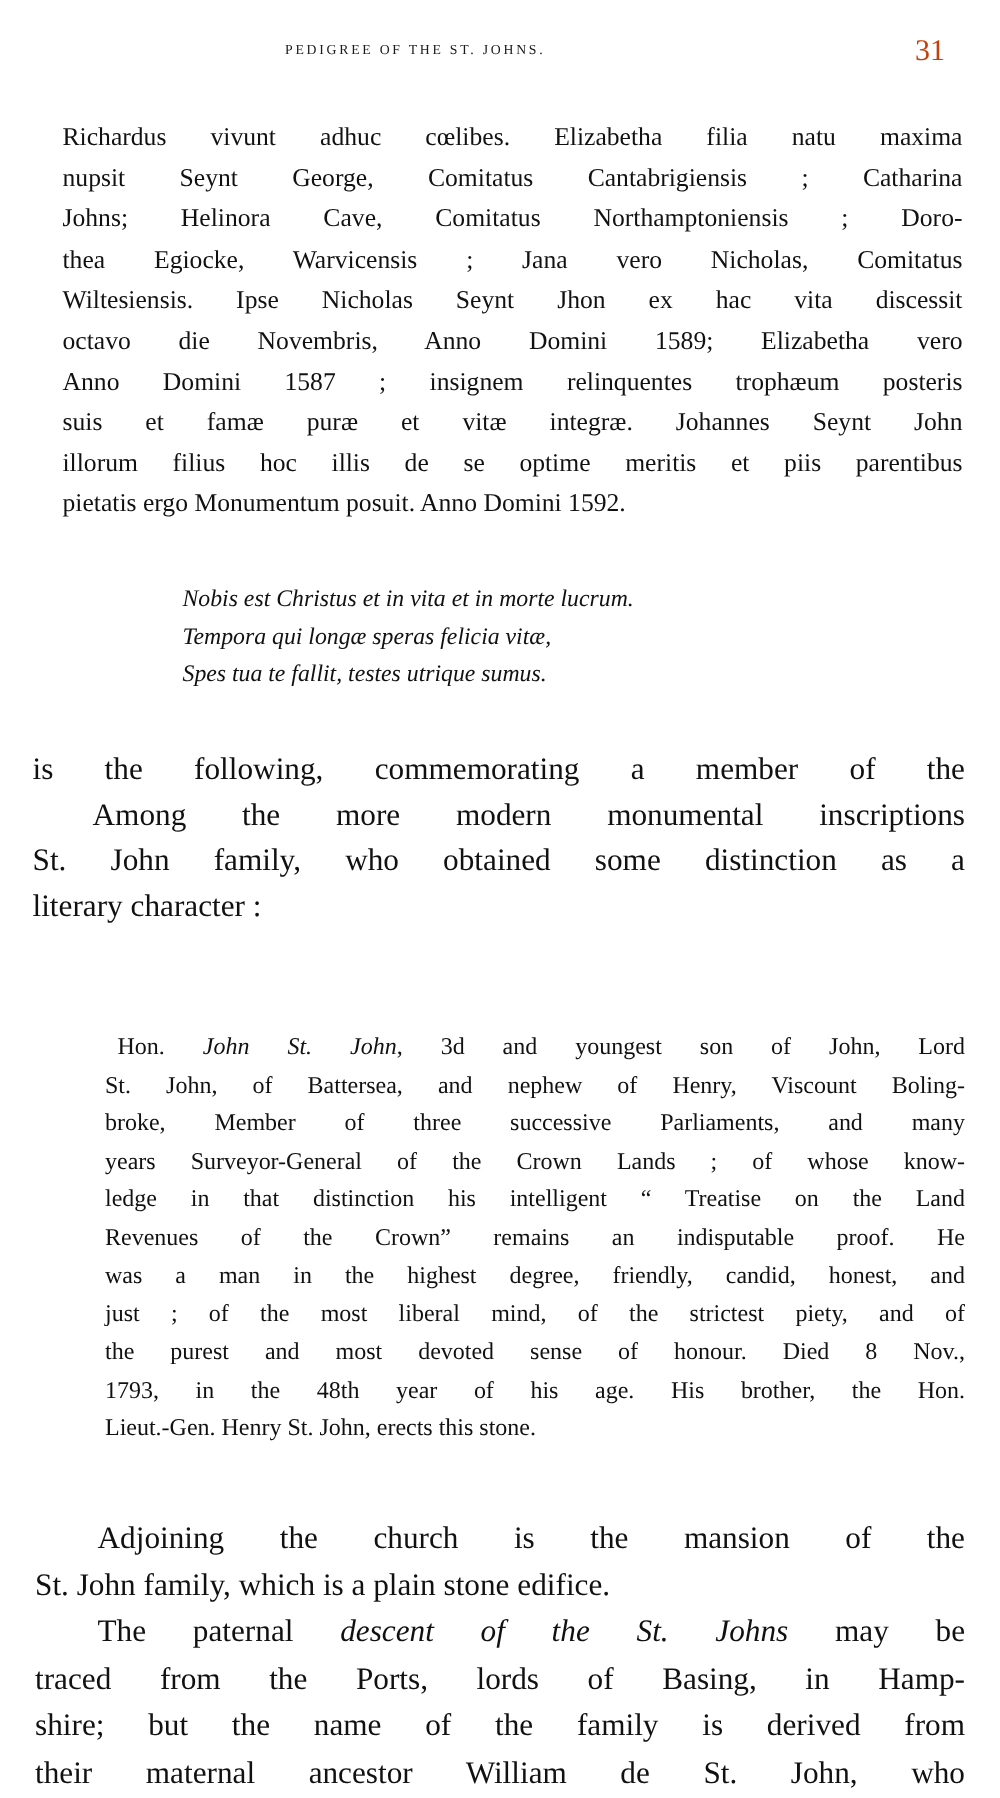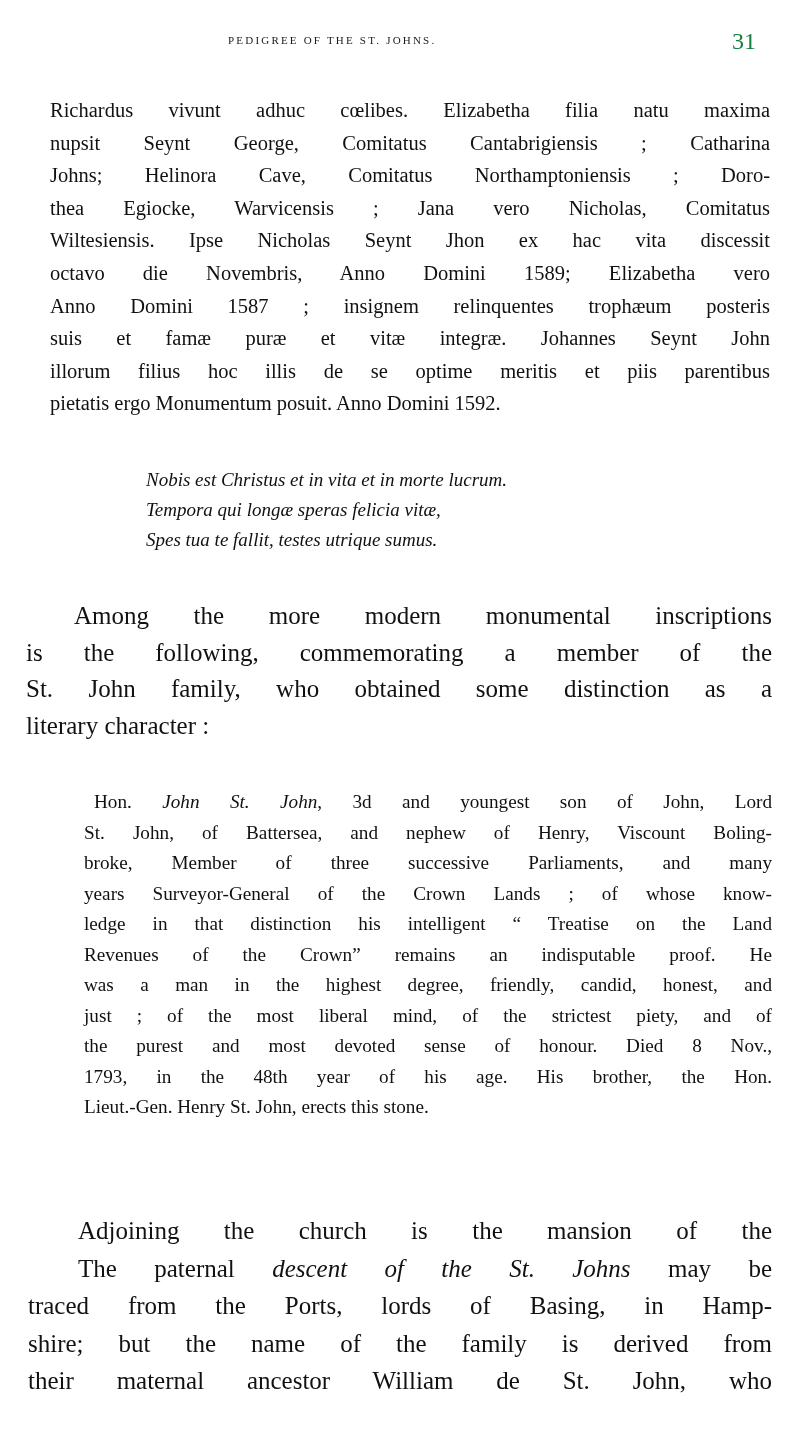--- a/index.html
+++ b/index.html
@@ -10,32 +10,32 @@
     }
     .page { position: absolute; left: 0; top: 0; width: 800px; height: 1438px; }
     .running-head {
       position: absolute; top: 26px; left: 0; width: 800px; height: 40px;
     }
     .running-title {
       position: absolute; left: 184px; top: 8px;
       font-size: 11px; letter-spacing: 2.2px; color: #1a1a1a; margin-left: 44px;
     }
     .page-number {
-      position: absolute; left: 732px; top: 2px; font-size: 24px; color: #15803d;
+      position: absolute; left: 732px; top: 2px; font-size: 24px; color: #c2410c;
     }
     .block { position: absolute; }
     .line { display: block; white-space: nowrap; text-align: justify; text-align-last: justify; }
     .line.last { text-align-last: left; }
     .latin { left: 50px; top: 94px; width: 720px; font-size: 20.5px; line-height: 32.6px; }
     .verse { left: 106px; top: 465px; width: 560px; font-size: 19px; line-height: 30px; font-style: italic; margin-left: 40px; }
     .verse .line { text-align: left; text-align-last: left; }
     .para-big { left: 26px; top: 598px; width: 746px; font-size: 25px; line-height: 36.7px; }
     .para-big .line.first { text-indent: 0; padding-left: 48px; box-sizing: border-box; }
     .inscription { left: 84px; top: 787px; width: 688px; font-size: 19.2px; line-height: 30.5px; }
-    .inscription .line.first { padding-left: 10px; box-sizing: border-box; }
+    .inscription .line.first { padding-left: 10px; box-sizing: border-box; margin-top: 36px; }
     .para-end { left: 28px; top: 1212px; width: 744px; font-size: 25px; line-height: 37.5px; }
     .para-end .indent { padding-left: 50px; box-sizing: border-box; }
     i { font-style: italic; }
   </style>
 </head>
 <body>
 
 <div class="page">
 
   <div class="running-head">
@@ -56,41 +56,42 @@
     <span class="line last">pietatis ergo Monumentum posuit.  Anno Domini 1592.</span>
   </div>
 
   <div class="block verse">
     <span class="line">Nobis est Christus et in vita et in morte lucrum.</span>
     <span class="line">Tempora qui longæ speras felicia vitæ,</span>
     <span class="line">Spes tua te fallit, testes utrique sumus.</span>
   </div>
 
   <div class="block para-big">
+    <span class="line">is the following, commemorating a member of the</span>
     <span class="line first">Among the more modern monumental inscriptions</span>
-    <span class="line">is the following, commemorating a member of the</span>
     <span class="line">St. John family, who obtained some distinction as a</span>
     <span class="line last">literary character :</span>
   </div>
 
   <div class="block inscription">
     <span class="line first"><span>Hon. </span><i>John St. John</i><span>, 3d and youngest son of John, Lord</span></span>
     <span class="line">St. John, of Battersea, and nephew of Henry, Viscount Boling-</span>
     <span class="line">broke, Member of three successive Parliaments, and many</span>
     <span class="line">years Surveyor-General of the Crown Lands ; of whose know-</span>
     <span class="line">ledge in that distinction his intelligent “ Treatise on the Land</span>
     <span class="line">Revenues of the Crown” remains an indisputable proof.  He</span>
     <span class="line">was a man in the highest degree, friendly, candid, honest, and</span>
     <span class="line">just ; of the most liberal mind, of the strictest piety, and of</span>
     <span class="line">the purest and most devoted sense of honour.  Died 8 Nov.,</span>
     <span class="line">1793, in the 48th year of his age.  His brother, the Hon.</span>
     <span class="line last">Lieut.-Gen. Henry St. John, erects this stone.</span>
   </div>
 
   <div class="block para-end">
     <span class="line indent">Adjoining the church is the mansion of the</span>
+    <span class="line last">St. John family, which is a plain stone edifice.</span>
     <span class="line indent"><span>The paternal </span><i>descent of the St. Johns</i><span> may be</span></span>
     <span class="line">traced from the Ports, lords of Basing, in Hamp-</span>
     <span class="line">shire; but the name of the family is derived from</span>
     <span class="line">their maternal ancestor William de St. John, who</span>
   </div>
 
 </div>
 
 </body></html>

